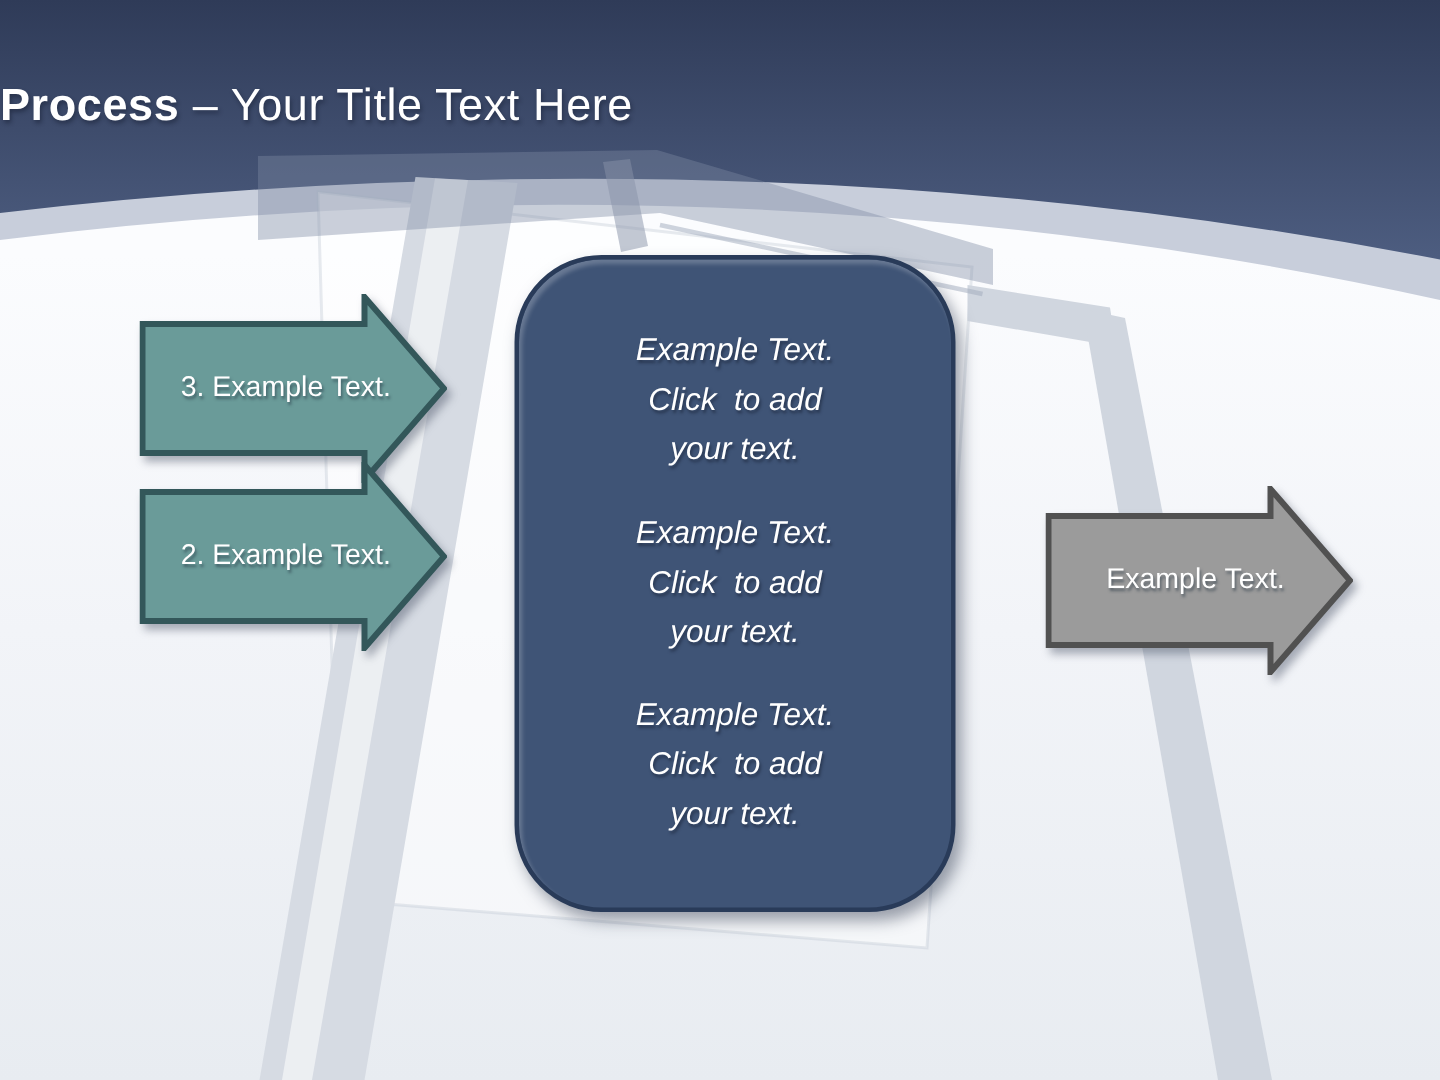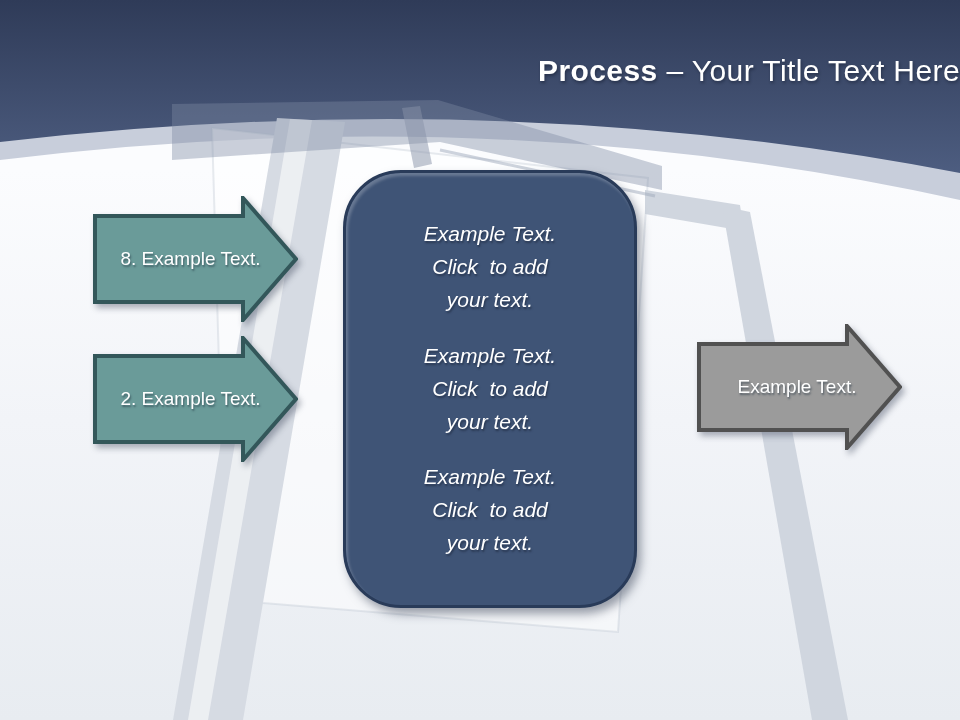--- a/index.html
+++ b/index.html
@@ -9,21 +9,21 @@
     background:linear-gradient(180deg,#fbfcfe 170px,#f2f4f8 420px,#e8ecf1 720px);
   }
   svg{display:block;}
 
   
   #header-svg{position:absolute;top:0;left:0;z-index:1;}
   .band-path{fill:var(--band);}
   .header-path{fill:url(#hdrGrad);}
   #slide-title{
     position:absolute;top:0;left:0;width:960px;z-index:4;
-    text-align:right;padding-top:54px;
+    text-align:left;padding-top:54px;
     color:var(--text);font-size:30px;letter-spacing:.4px;
     text-shadow:1px 2px 3px rgba(15,22,40,.45);
   }
   #slide-title .t-bold{font-weight:700;}
   #slide-title .t-rest{font-weight:400;margin-left:9px;}
 
   
   #easel-svg{position:absolute;top:0;left:0;z-index:2;}
 
   
@@ -86,23 +86,23 @@
   </svg>
 
   <div id="slide-title">
     <span class="t-bold">Process</span><span class="t-rest">– Your Title Text Here</span>
   </div>
 
   <div class="step-arrow" style="top:196px">
     <svg width="205" height="126" viewBox="0 0 205 126">
       <polygon points="2,20 150,20 150,2 203,63 150,124 150,106 2,106"></polygon>
     </svg>
-    <div class="arrow-label">8. Example Text.</div>
+    <div class="arrow-label">3. Example Text.</div>
   </div>
-  <div class="step-arrow" style="top:336px">
+  <div class="step-arrow" style="top:308px">
     <svg width="205" height="126" viewBox="0 0 205 126">
       <polygon points="2,20 150,20 150,2 203,63 150,124 150,106 2,106"></polygon>
     </svg>
     <div class="arrow-label">2. Example Text.</div>
   </div>
 
   <div id="center-box">
     <div class="text-block">
       <div class="text-line">Example Text.</div>
       <div class="text-line">Click  to add</div>

